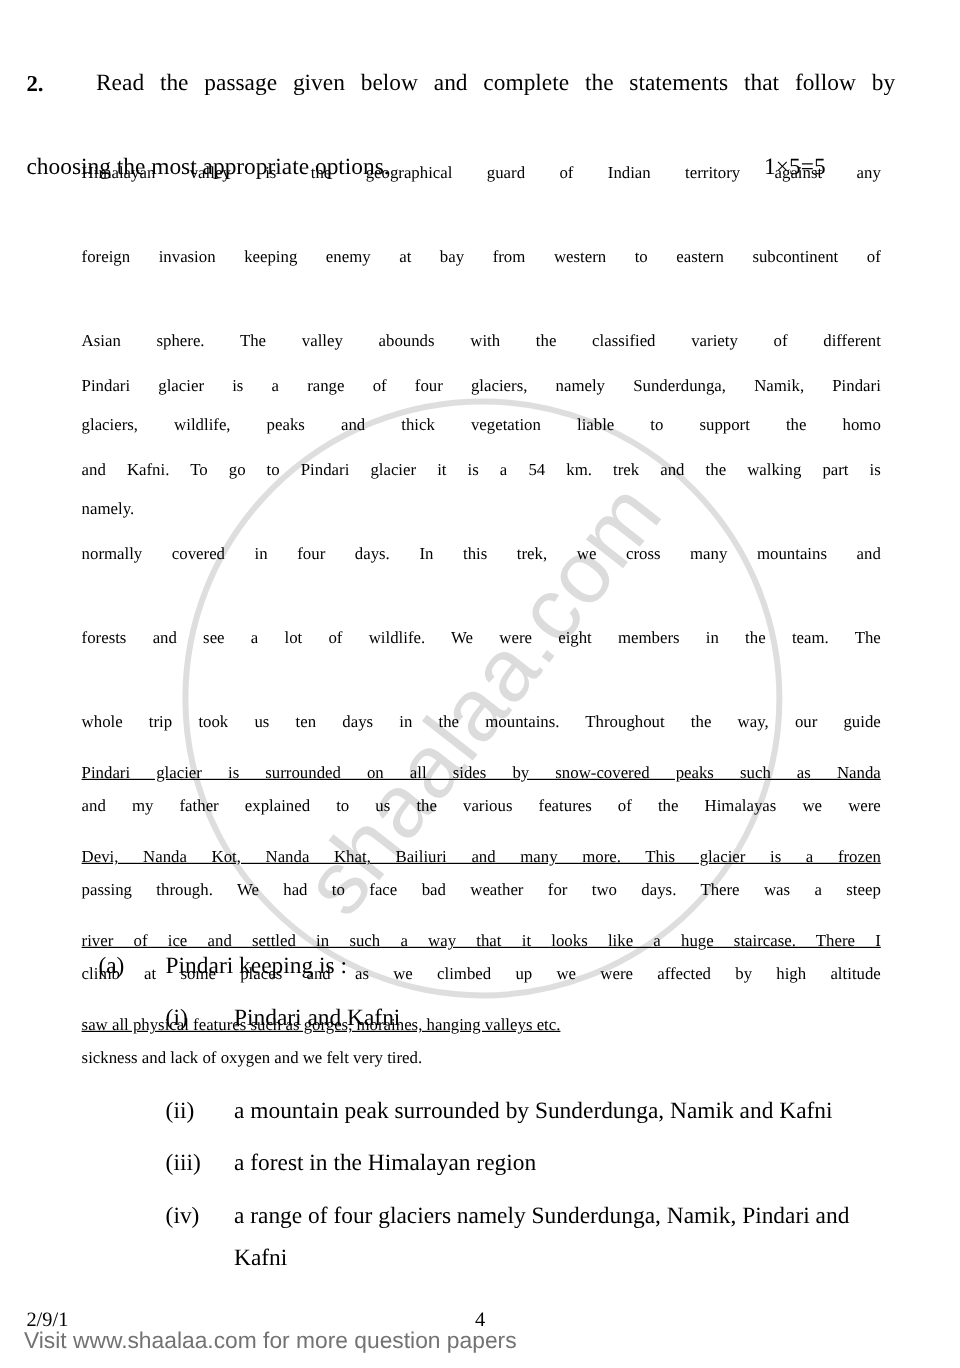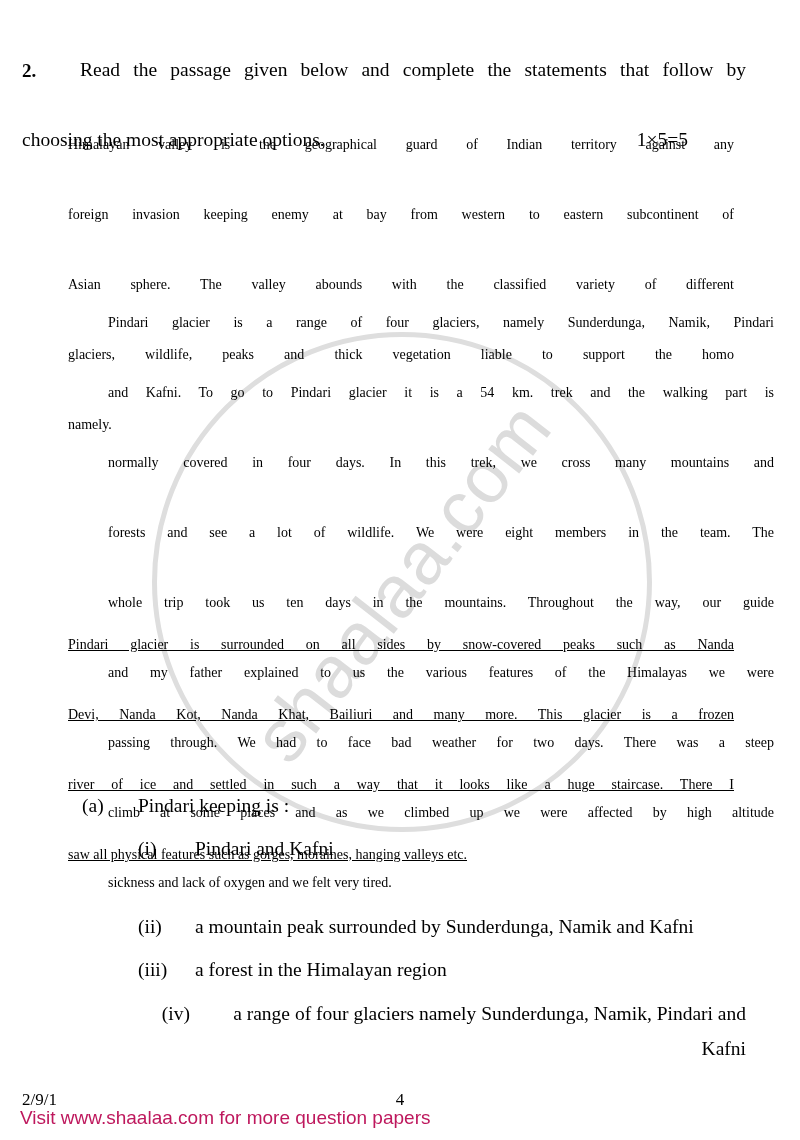--- a/index.html
+++ b/index.html
@@ -167,21 +167,21 @@
     font-size: 17px;
     line-height: 20px;
   }
   .footer-banner {
     position: absolute;
     left: 20px;
     top: 1106px;
     font-family: "Liberation Sans", "DejaVu Sans", sans-serif;
     font-size: 19px;
     line-height: 24px;
-    color: #be185d;
+    color: #737373;
   }
 </style>
 </head>
 <body>
 
 <div class="page">
 
   <div class="watermark">
     <div class="watermark-ring"></div>
     <div class="watermark-text">shaalaa.com</div>
@@ -201,21 +201,21 @@
     </div>
 
     <div class="para" style="top:127px;">
       <span class="ln">Himalayan valley is the geographical guard of Indian territory against any</span>
       <span class="ln">foreign invasion keeping enemy at bay from western to eastern subcontinent of</span>
       <span class="ln">Asian sphere. The valley abounds with the classified variety of different</span>
       <span class="ln">glaciers, wildlife, peaks and thick vegetation liable to support the homo</span>
       <span class="ln last">namely.</span>
     </div>
 
-    <div class="para" style="top:305px;margin-left:40px;">
+    <div class="para" style="top:305px;">
       <span class="ln">Pindari glacier is a range of four glaciers, namely Sunderdunga, Namik, Pindari</span>
       <span class="ln">and Kafni. To go to Pindari glacier it is a 54 km. trek and the walking part is</span>
       <span class="ln">normally covered in four days. In this trek, we cross many mountains and</span>
       <span class="ln">forests and see a lot of wildlife. We were eight members in the team. The</span>
       <span class="ln">whole trip took us ten days in the mountains. Throughout the way, our guide</span>
       <span class="ln">and my father explained to us the various features of the Himalayas we were</span>
       <span class="ln">passing through. We had to face bad weather for two days. There was a steep</span>
       <span class="ln">climb at some places and as we climbed up we were affected by high altitude</span>
       <span class="ln last">sickness and lack of oxygen and we felt very tired.</span>
     </div>
@@ -240,21 +240,21 @@
     <div class="option" style="top:909px;">
       <span class="option-label">(ii)</span>
       <span class="option-text">a mountain peak surrounded by Sunderdunga, Namik and Kafni</span>
     </div>
 
     <div class="option" style="top:952px;">
       <span class="option-label">(iii)</span>
       <span class="option-text">a forest in the Himalayan region</span>
     </div>
 
-    <div class="option" style="top:996px;text-align:right;">
+    <div class="option" style="top:996px;">
       <span class="option-label">(iv)</span>
       <span class="option-text">a range of four glaciers namely Sunderdunga, Namik, Pindari and</span>
       <span class="option-text">Kafni</span>
     </div>
 
     <div class="footer-code">2/9/1</div>
     <div class="footer-pageno">4</div>
     <div class="footer-banner">Visit www.shaalaa.com for more question papers</div>
 
   </div>

